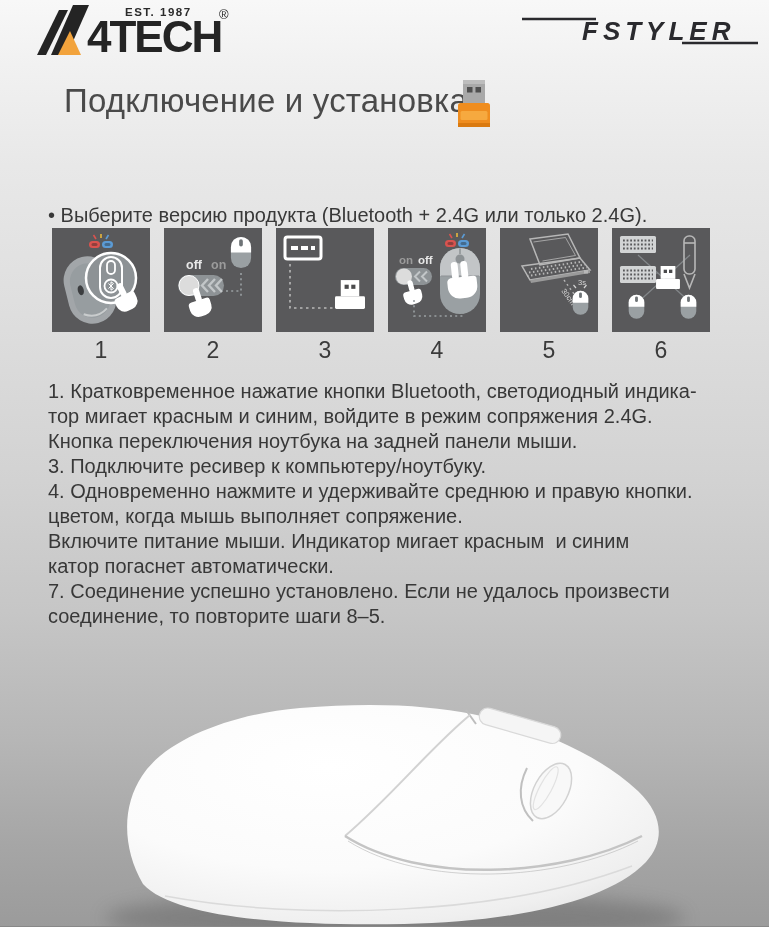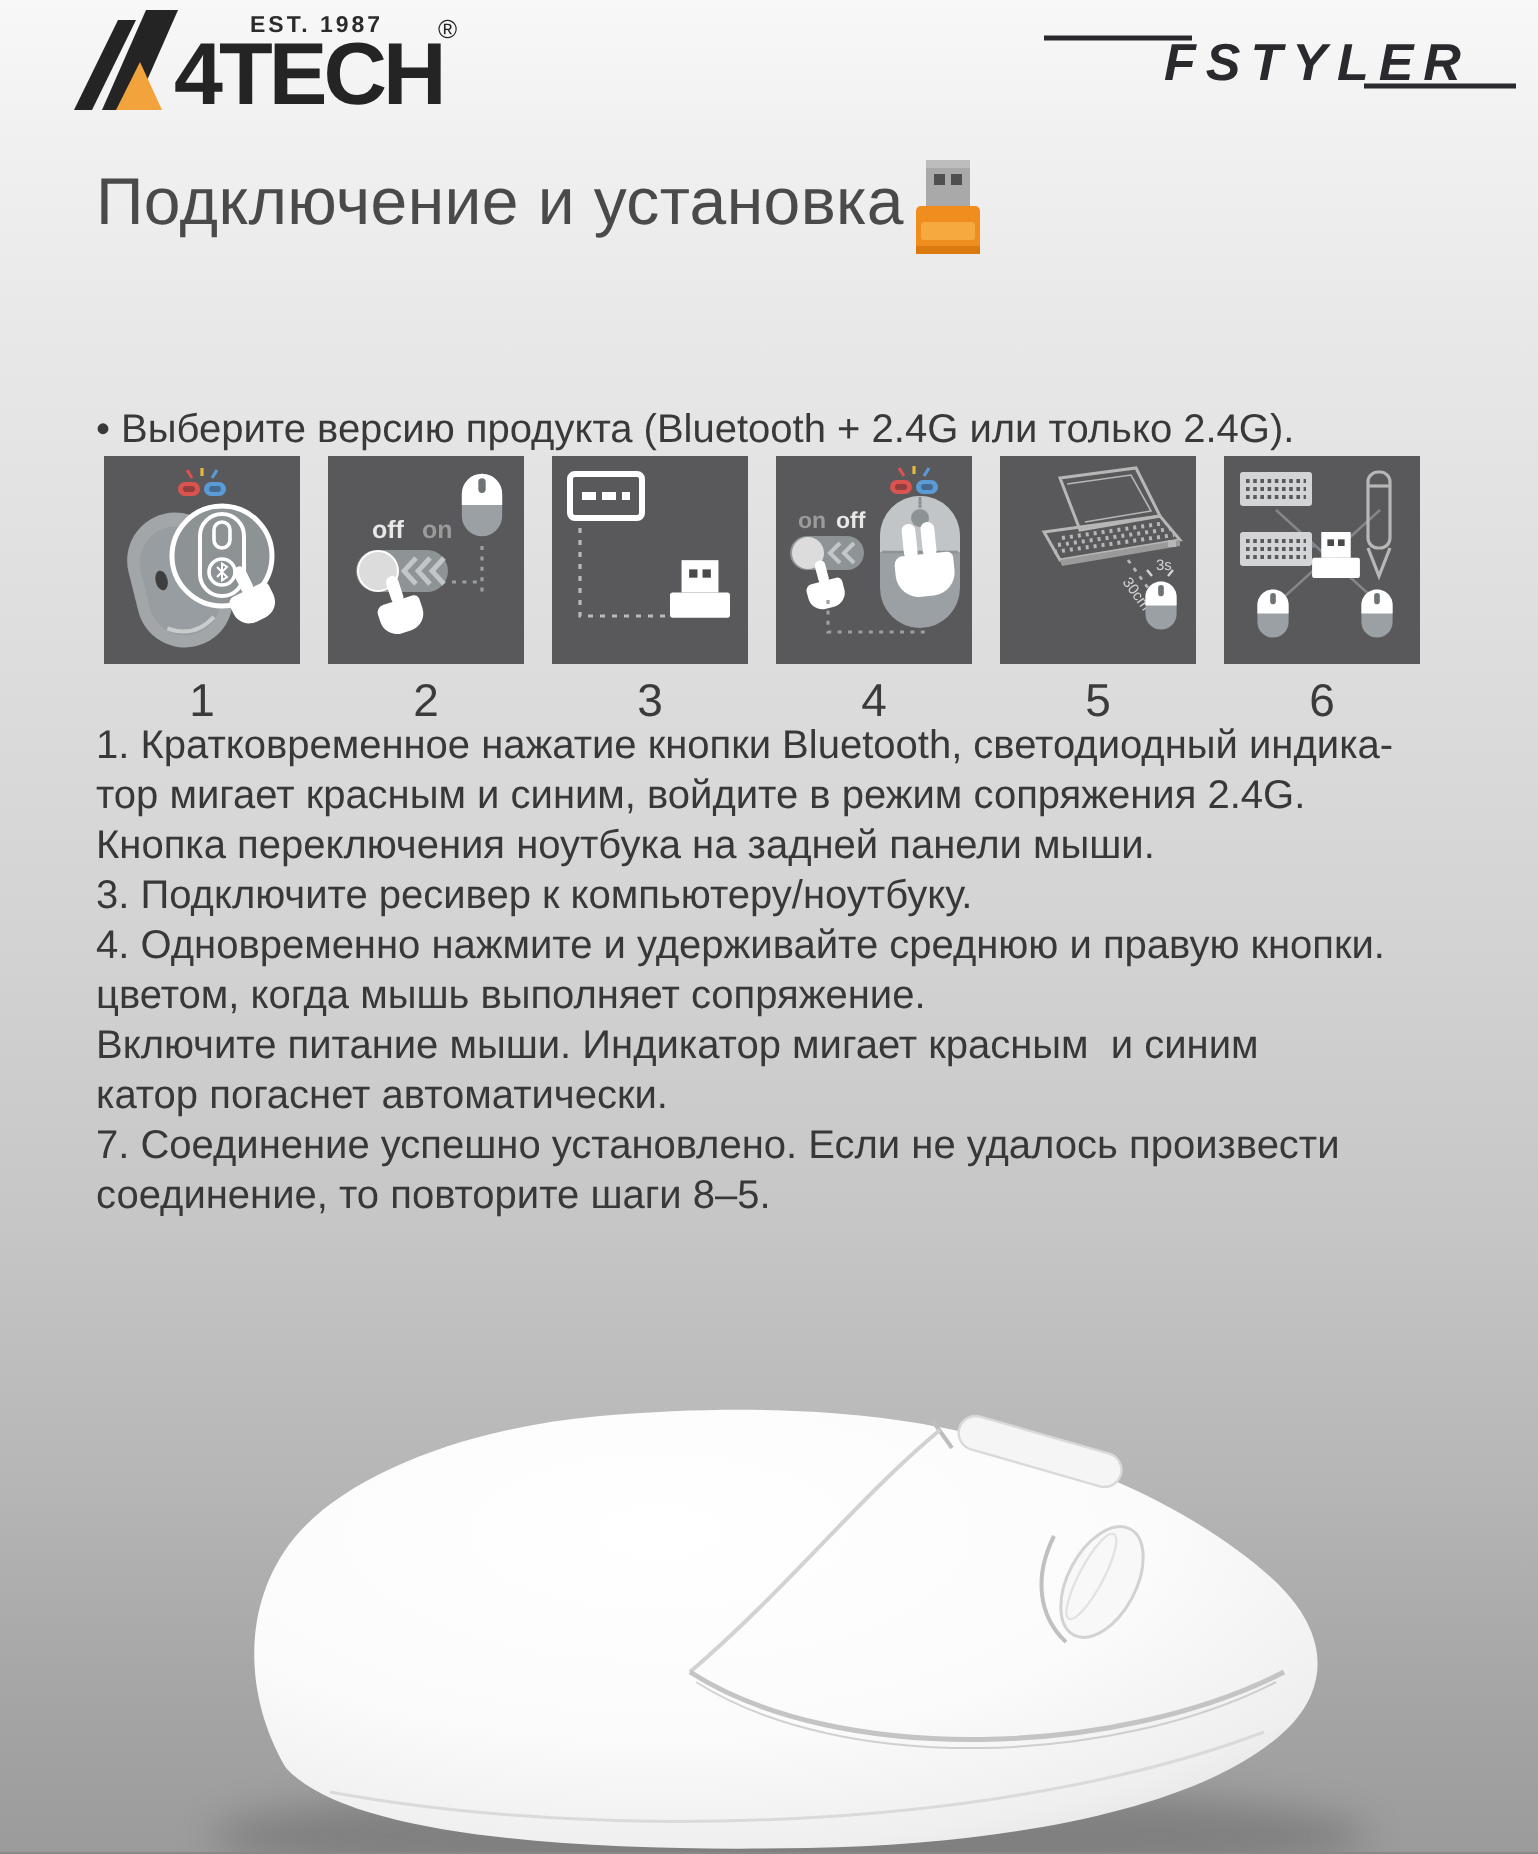--- a/index.html
+++ b/index.html
@@ -4,28 +4,28 @@
 <style>
   html,body{margin:0;padding:0;background:#888;}
   .page{
     position:relative;width:769px;height:926px;overflow:hidden;
     font-family:"Liberation Sans",sans-serif;
     background:linear-gradient(180deg,#f8f8f8 0%,#f1f1f1 7%,#e8e8e8 18%,#dedede 34%,#d2d2d2 52%,#c6c6c6 66%,#b6b6b6 80%,#a6a6a6 91%,#9b9b9b 100%);
   }
   .hdr-logo{position:absolute;left:33px;top:3px;}
   .hdr-wordmark{position:absolute;left:520px;top:10px;}
   .title-row{position:absolute;left:48px;top:82px;}
-  .title{font-size:33px;font-weight:400;color:#4a4a4a;letter-spacing:0.2px;white-space:pre;}
+  .title{font-size:33px;font-weight:400;color:#4a4a4a;letter-spacing:0.2px;white-space:pre;margin-left:16px;}
   .usb-ico{position:absolute;left:455px;top:78px;}
   .bullets{position:absolute;left:48px;top:140px;font-size:20px;color:#393939;line-height:30px;white-space:pre;}
   .steps{position:absolute;left:52px;top:228px;display:flex;gap:14px;}
   .step{display:flex;flex-direction:column;align-items:center;width:98px;}
   .tile{width:98px;height:104px;display:block;}
   .step-num{margin-top:5px;font-size:23px;color:#3b3b3b;line-height:26px;}
-  .instructions{position:absolute;left:48px;top:361px;}
+  .instructions{position:absolute;left:48px;top:379px;}
   .instr-line{font-size:20px;line-height:25px;color:#383838;white-space:pre;}
   .photo{position:absolute;left:0;top:688px;}
   svg text{font-family:"Liberation Sans",sans-serif;}
   .defs-hidden{position:absolute;width:0;height:0;overflow:hidden;}
 </style>
 </head>
 <body>
 
 <svg class="defs-hidden" aria-hidden="true">
   <defs>

